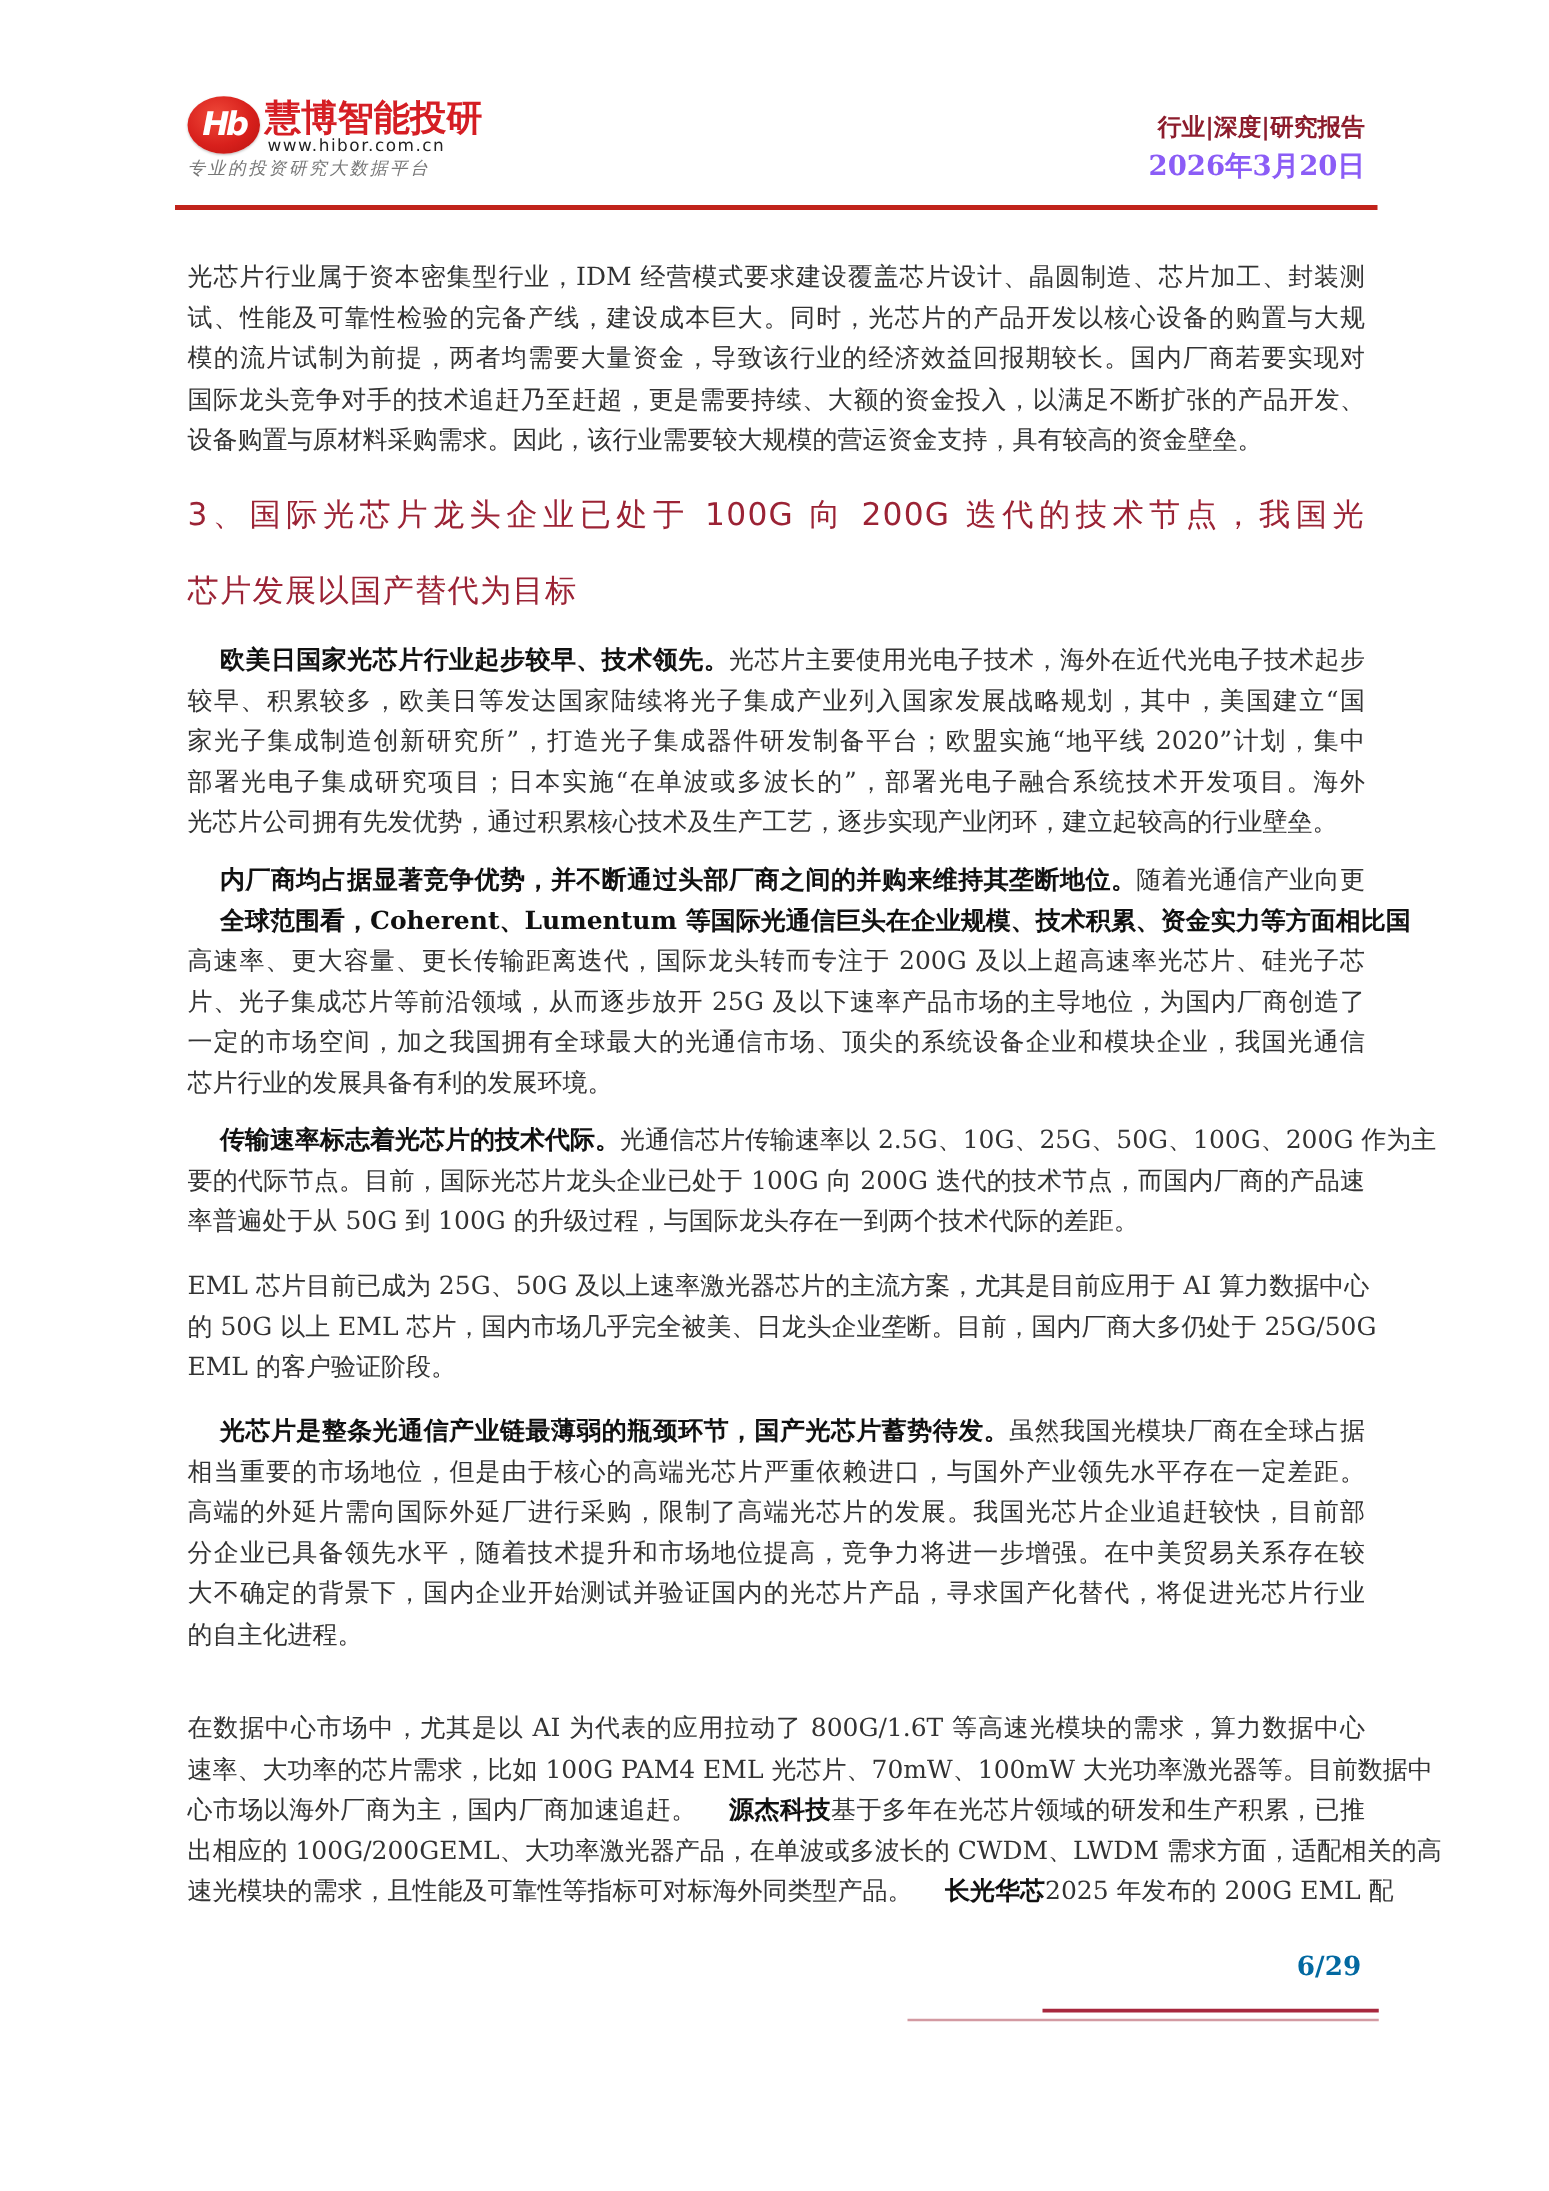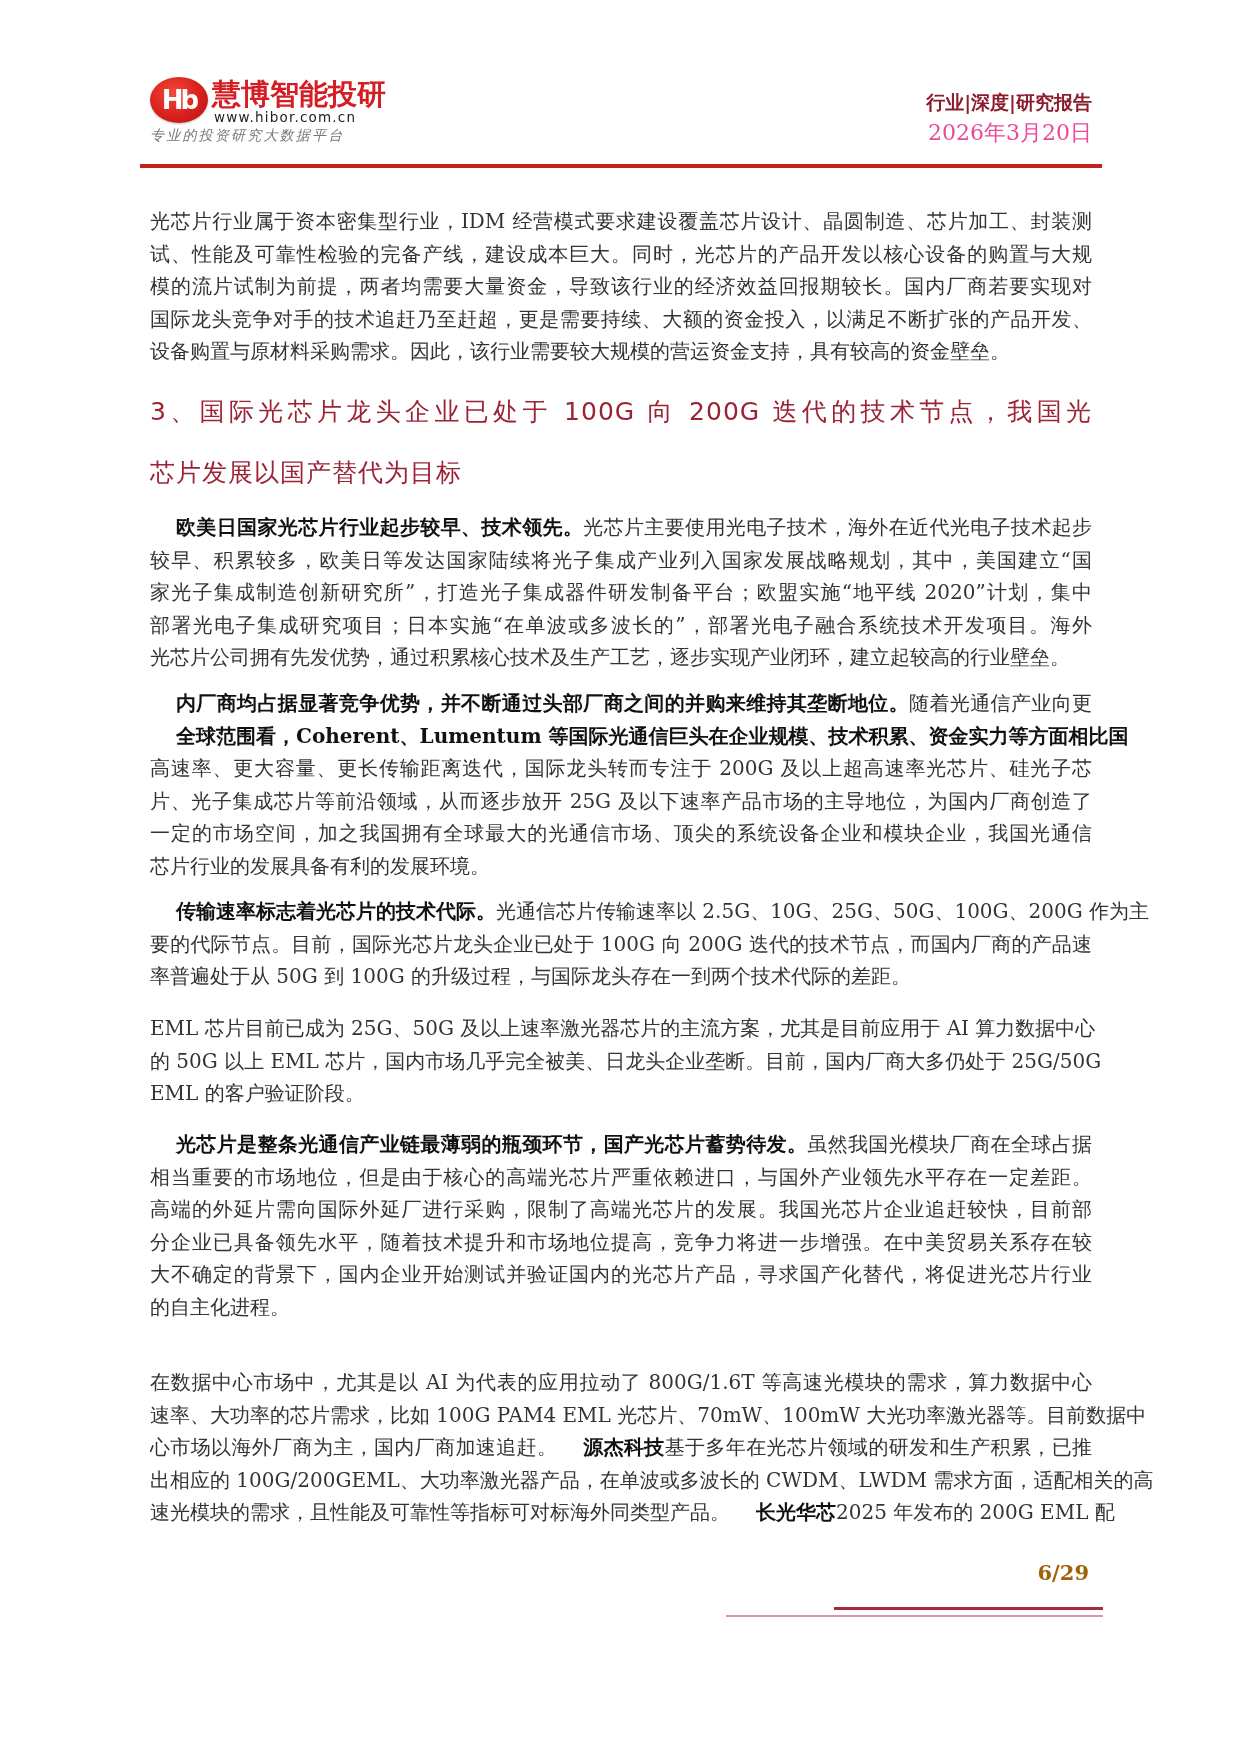--- a/index.html
+++ b/index.html
@@ -6,48 +6,48 @@
   body { width: 1239px; height: 1753px; position: relative; overflow: hidden;
          font-family: "DejaVu Serif", "Liberation Serif", serif; }
   .abs { position: absolute; }
 
   
   .logo-oval { left: 150px; top: 77px; width: 58px; height: 46px; border-radius: 50%;
                background: radial-gradient(ellipse at 40% 35%, #f04a3a 0%, #d8201c 55%, #b81410 100%);
                display: flex; align-items: center; justify-content: center;
                box-shadow: 0 1px 2px rgba(0,0,0,0.25); }
   .logo-glyph { color: #ffffff; font-family: "DejaVu Sans", sans-serif; font-weight: bold;
-                font-size: 26px; letter-spacing: -3px; line-height: 1; }
+                font-style: italic; font-size: 26px; letter-spacing: -3px; line-height: 1; }
   .brand-name { left: 212px; top: 78px; font-family: "DejaVu Sans", sans-serif; font-weight: bold;
                 font-size: 29px; color: #d51e24; letter-spacing: 0px; line-height: 32px; white-space: nowrap; }
   .brand-url { left: 214px; top: 109px; font-family: "DejaVu Sans", sans-serif; font-size: 13.5px;
                color: #222222; letter-spacing: 1.2px; line-height: 16px; white-space: nowrap; }
   .brand-tag { left: 150px; top: 126px; font-family: "DejaVu Serif", serif; font-style: italic;
                font-size: 14px; color: #777777; letter-spacing: 2.2px; line-height: 18px; white-space: nowrap; }
 
   .report-type { right: 147px; top: 90px; font-family: "DejaVu Serif", serif; font-weight: bold;
                  font-size: 19px; color: #8c1c2c; line-height: 24px; white-space: nowrap; text-align: right; }
-  .report-date { right: 147px; top: 119px; font-family: "DejaVu Serif", serif; font-weight: normal;
-                 font-size: 22px; color: #ec4899; line-height: 28px; white-space: nowrap; text-align: left; }
+  .report-date { right: 147px; top: 119px; font-family: "DejaVu Serif", serif; font-weight: bold;
+                 font-size: 22px; color: #8b5cf6; line-height: 28px; white-space: nowrap; text-align: left; }
   .header-rule { left: 140px; top: 164px; width: 962px; height: 4px; background: #c1231b; }
 
   
   .para { left: 150px; width: 942px; font-size: 20px; line-height: 32.6px; color: #333333; }
   .line { display: block; height: 32.6px; white-space: nowrap; text-align: justify; text-align-last: justify; overflow: visible; }
   .line.last { text-align-last: left; }
   .seg-bold { font-weight: bold; color: #111111; padding-left: 26px; }
 
   .heading { left: 150px; width: 942px; font-family: "DejaVu Sans", sans-serif; font-weight: normal;
              font-size: 25px; color: #9b2335; letter-spacing: 1px; }
   .heading .hline { display: block; height: 61px; line-height: 30px; white-space: nowrap; }
   .heading .hline.first { text-align-last: justify; text-align: justify; }
 
   
   .page-number { right: 150px; top: 1560px; font-family: "DejaVu Serif", serif; font-weight: bold;
-                 font-size: 21px; color: #a16207; line-height: 26px; }
+                 font-size: 21px; color: #0369a1; line-height: 26px; }
   .footer-rule-thick { left: 834px; top: 1607px; width: 269px; height: 3px; background: #a8283e; }
   .footer-rule-thin { left: 726px; top: 1615px; width: 377px; height: 2px; background: #d39aa2; }
 </style>
 </head>
 <body>
 
 <div class="abs logo-oval">
   <span class="logo-glyph">Hb</span>
 </div>
 <div class="abs brand-name">慧博智能投研</div>

